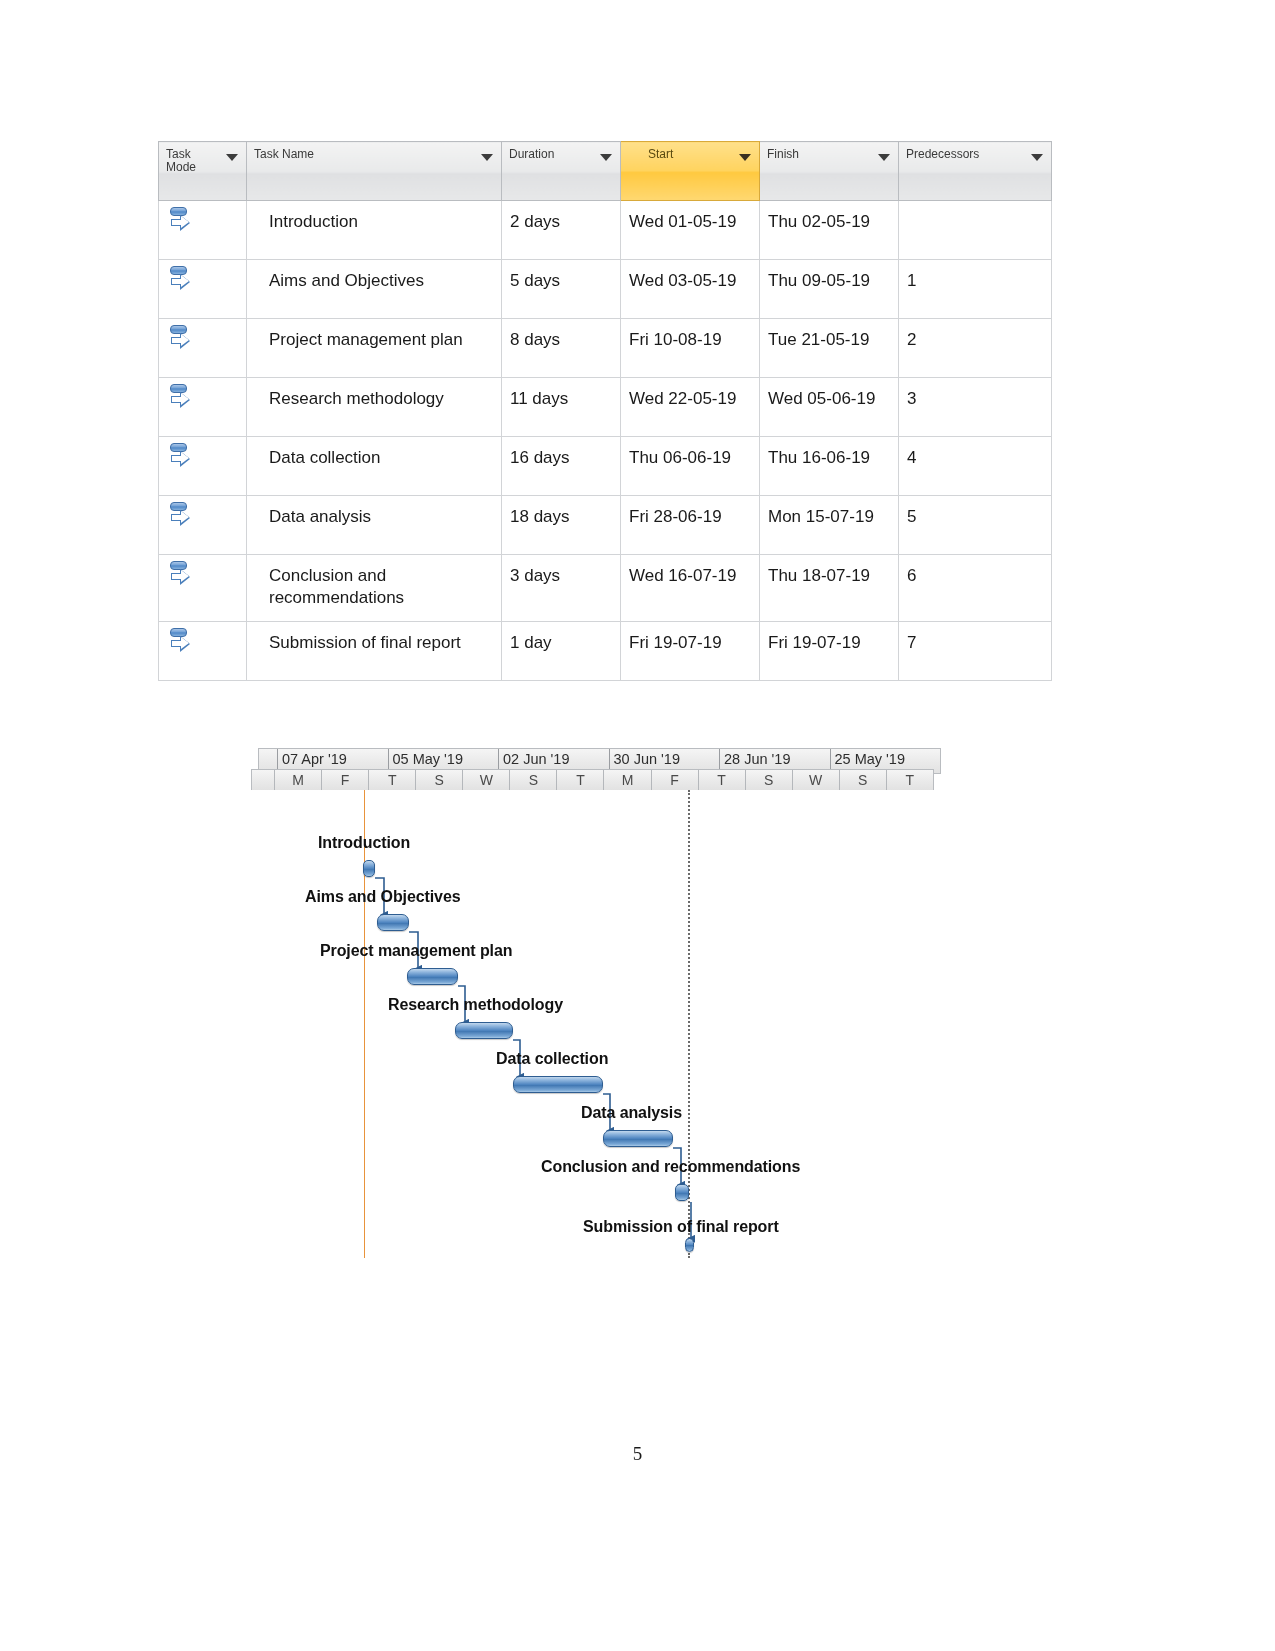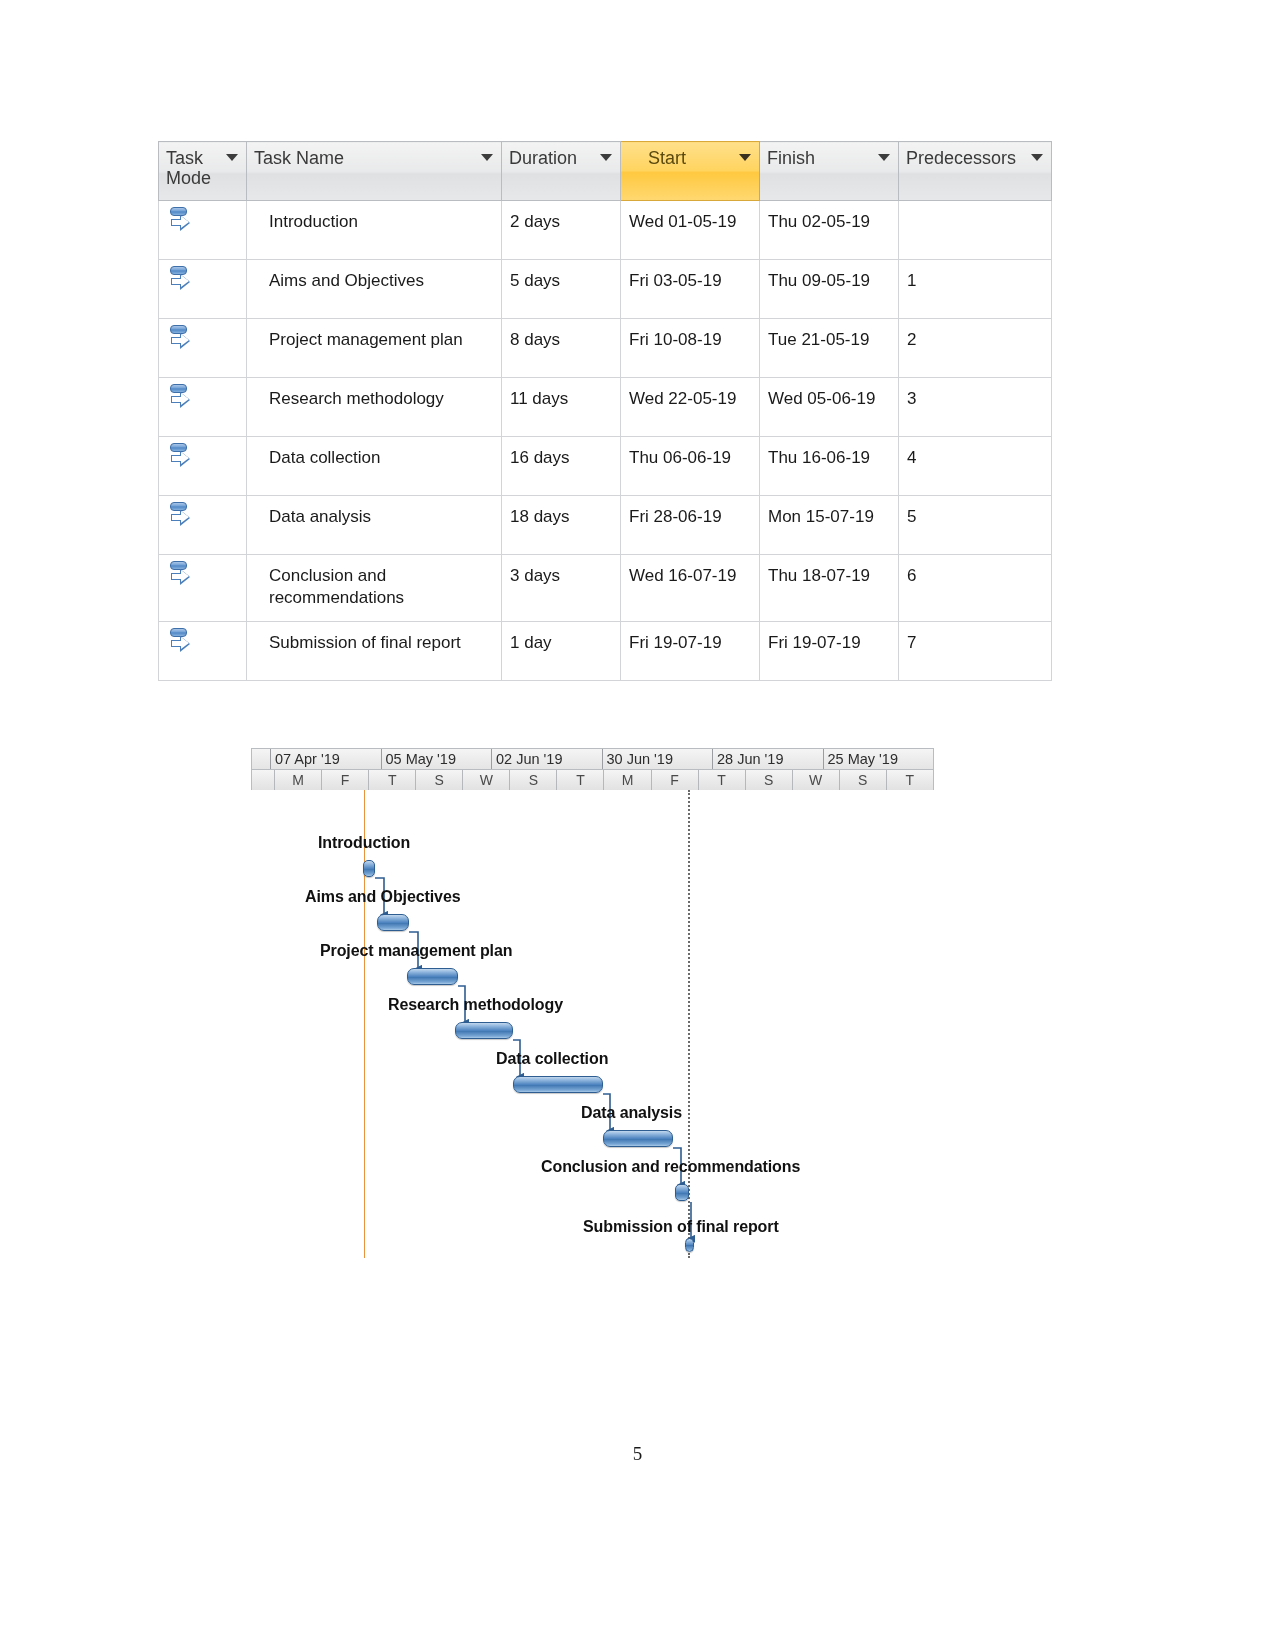--- a/index.html
+++ b/index.html
@@ -34,21 +34,21 @@
   #task-table col.c-pred   { width: 153px; }
 
   #task-table th {
     background: linear-gradient(to bottom, #f3f3f3 0%, #e8e9ea 52%, #dfe0e2 53%, #e7e8e9 100%);
     border: 1px solid #b9bcc0;
     border-left: none;
     padding: 6px 7px 8px 7px;
     text-align: left;
     vertical-align: top;
     font-weight: normal;
-    font-size: 18px;
+    font-size: 12px;
     color: #3a3a3a;
     height: 44px;
     position: relative;
   }
   #task-table th.first-col { border-left: 1px solid #b9bcc0; }
   #task-table th.hl {
     background: linear-gradient(to bottom, #ffe08a 0%, #ffd35e 50%, #ffc93f 51%, #ffd871 100%);
     color: #5a4a10;
     border-color: #d8a93a;
     padding-left: 27px;
@@ -130,21 +130,21 @@
   }
   .tl-row {
     position: absolute;
     left: 0;
     width: 683px;
     background: linear-gradient(to bottom, #f5f5f5 0%, #eaeaea 55%, #e2e2e2 100%);
     border: 1px solid #b9bcc0;
     box-sizing: border-box;
     display: flex;
   }
-  .tl-row.top  { top: 0;  height: 26px; }
+  .tl-row.top  { top: 0;  height: 26px; margin-left: 7px; }
   .tl-row.bot  { top: 21px; height: 22px; }
 
   .tl-major {
     border-left: 1px solid #9a9da1;
     box-sizing: border-box;
     font-size: 14.5px;
     color: #2d2d2d;
     line-height: 20px;
     padding-left: 4px;
     white-space: nowrap;
@@ -278,21 +278,21 @@
         <td class="cell-mode">
           <span class="mode-icon">
             <span class="bar-top"></span>
             <span class="arrow-head-outline"></span>
             <span class="arrow-body"></span>
             <span class="arrow-head"></span>
           </span>
         </td>
         <td class="cell-name">Aims and Objectives</td>
         <td class="cell-dur">5 days</td>
-        <td class="cell-start">Fri 03-05-19</td>
+        <td class="cell-start">Wed 03-05-19</td>
         <td class="cell-finish">Thu 09-05-19</td>
         <td class="cell-pred">1</td>
       </tr>
       <tr>
         <td class="cell-mode">
           <span class="mode-icon">
             <span class="bar-top"></span>
             <span class="arrow-head-outline"></span>
             <span class="arrow-body"></span>
             <span class="arrow-head"></span>

